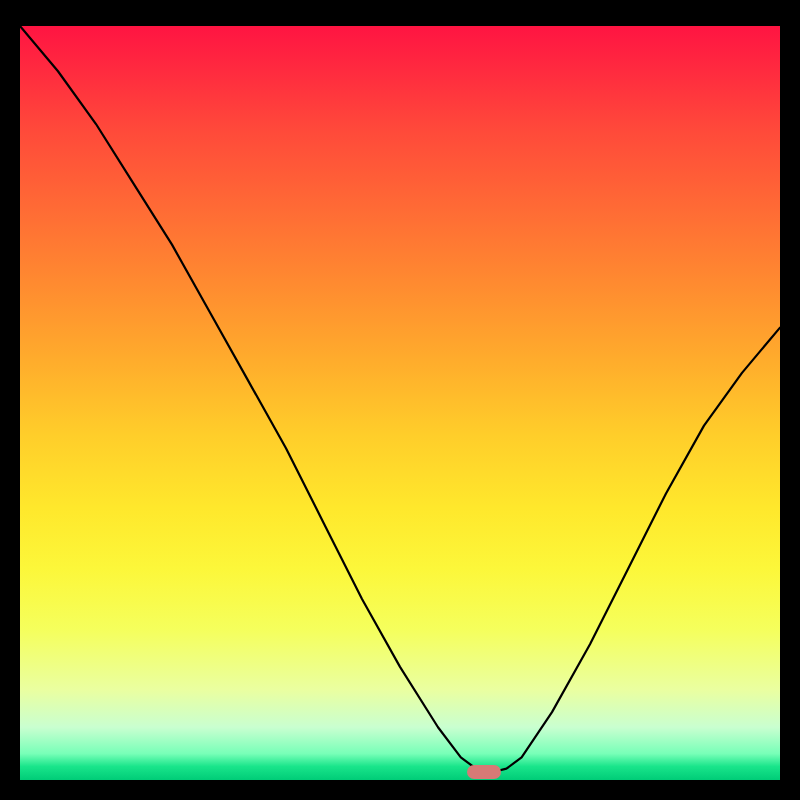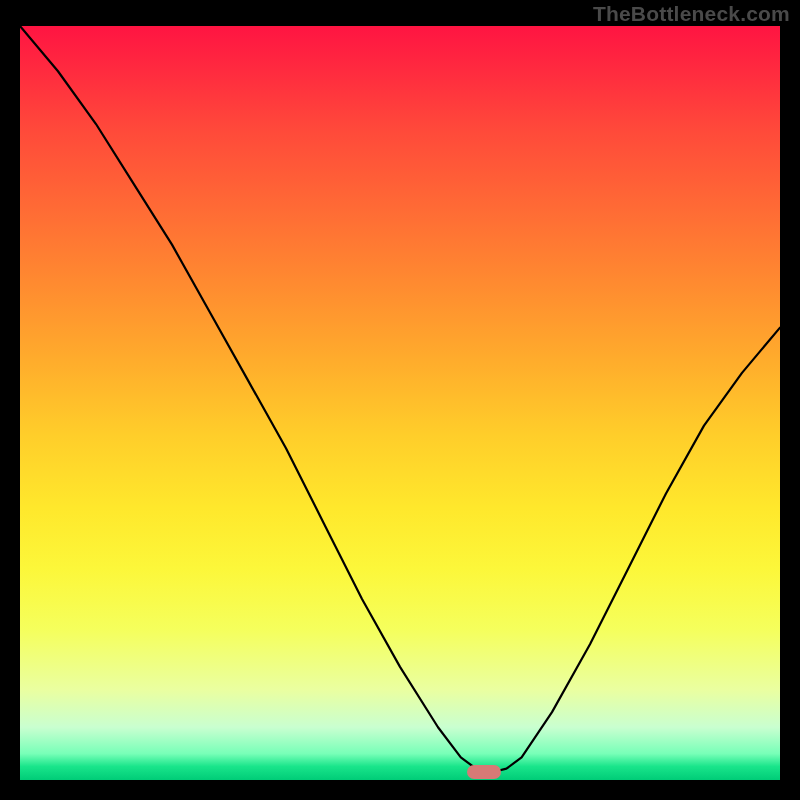--- a/index.html
+++ b/index.html
@@ -71,21 +71,20 @@
     background: #d77a76;
     transform: translate(-50%, -50%);
     z-index: 5;
   }
 </style>
 </head>
 <body>
 
 <div class="frame">
 
-  <div class="watermark">TheBottleneck.com</div>
 
   <div class="plot-area">
     <div class="gradient-bg"></div>
 
     <svg class="curve-svg" viewBox="0 0 760 754" preserveAspectRatio="none">
       <path fill="none" stroke="#000" stroke-width="2.2" stroke-linecap="round" stroke-linejoin="round" d="M0.00 0.00 L38.00 45.24 L76.00 98.02 L114.00 158.34 L152.00 218.66 L190.00 286.52 L228.00 354.38 L266.00 422.24 L304.00 497.64 L342.00 573.04 L380.00 640.90 L418.00 701.22 L440.80 731.38 L456.00 742.69 L471.20 746.46 L486.40 742.69 L501.60 731.38 L532.00 686.14 L570.00 618.28 L608.00 542.88 L646.00 467.48 L684.00 399.62 L722.00 346.84 L760.00 301.60"></path>
     </svg>
 
     <div class="marker" style="left: 463.6px; top: 746.46px;"></div>
   </div>

